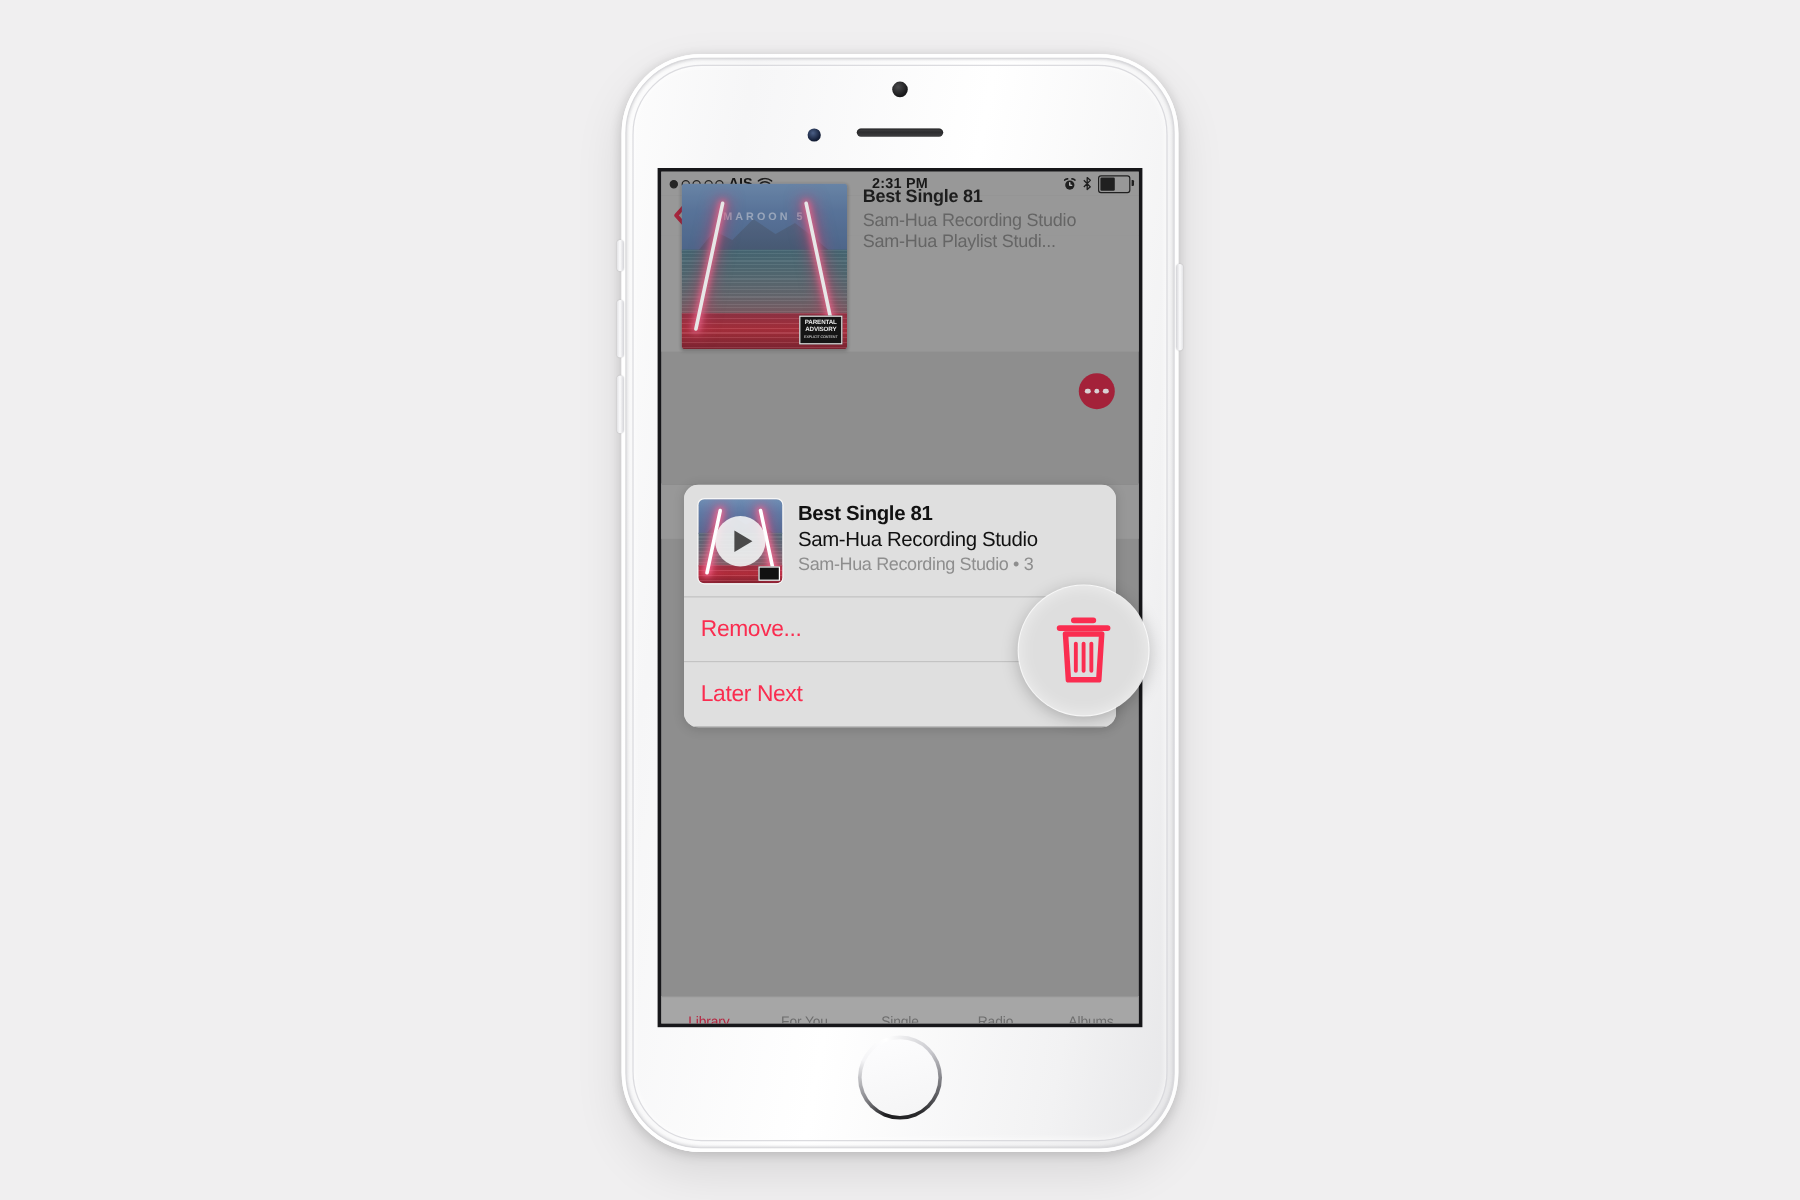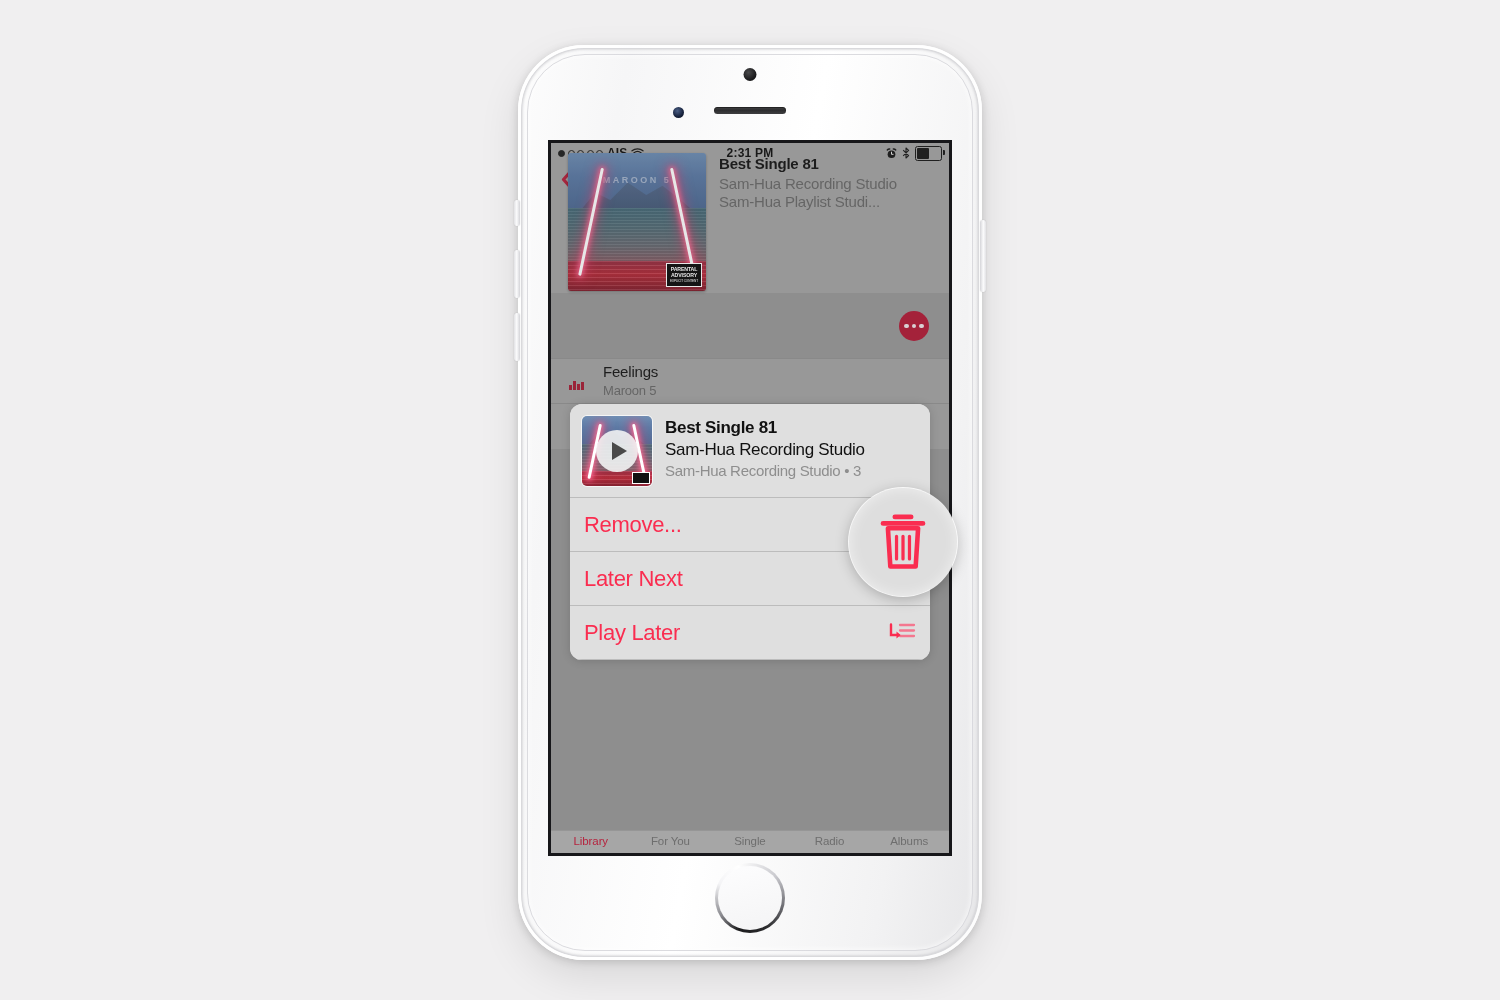--- a/index.html
+++ b/index.html
@@ -160,33 +160,33 @@
   #play-tri{width:0;height:0;border-left:15px solid #4a4a4a;border-top:9.5px solid transparent;
     border-bottom:9.5px solid transparent;margin-left:4px;}
   #sheet-meta{min-width:0;padding-top:2px;}
   #sheet-title{color:#111;font-size:17px;font-weight:700;letter-spacing:-.3px;}
   #sheet-artist{color:#111;font-size:17px;letter-spacing:-.3px;margin-top:2px;}
   #sheet-sub{color:#8e8e8e;font-size:15px;letter-spacing:-.3px;margin-top:2px;
     white-space:nowrap;overflow:hidden;}
 
   .sheet-row{position:relative;height:53px;display:flex;align-items:center;
     padding:0 14px;background:#dfdfdf;border-bottom:1px solid #bcbcbc;cursor:pointer;}
-  .sheet-row .label{color:#fa2d50;font-size:22px;letter-spacing:-.3px;}
+  .sheet-row .label{color:#fa2d50;font-size:19px;letter-spacing:-.3px;}
   .sheet-row .row-icon{position:absolute;right:14px;top:50%;transform:translateY(-50%);}
 
   #sheet-lovebar{display:flex;height:53px;background:#dfdfdf;}
   .love-cell{flex:1;display:flex;align-items:center;justify-content:center;gap:9px;cursor:pointer;}
   .love-cell + .love-cell{border-left:1px solid #bcbcbc;}
   .love-cell .label{color:#fa2d50;font-size:19px;letter-spacing:-.3px;}
 
   
   #tabbar{position:absolute;left:0;bottom:0;width:100%;height:22px;background:#a6a6a6;
     display:flex;border-top:1px solid #969696;}
   .tab{flex:1;display:flex;align-items:flex-start;justify-content:center;
-    font-size:11.5px;color:#6e6e6e;cursor:pointer;padding-top:4px;letter-spacing:-.1px;}
+    font-size:11.5px;color:#6e6e6e;cursor:pointer;padding-top:15px;letter-spacing:-.1px;}
   .tab.active{color:#b5243f;}
 
   
   #lens{position:absolute;left:849px;top:488px;width:108px;height:108px;border-radius:50%;
     background:#dedede;
     box-shadow:0 0 0 1px rgba(255,255,255,.85),0 3px 14px rgba(0,0,0,.25),
                inset 0 0 14px rgba(255,255,255,.55);
     display:flex;align-items:center;justify-content:center;}
 </style>
 </head>
@@ -274,30 +274,20 @@
       <div id="album-artist">Sam-Hua Recording Studio</div>
       <div id="album-label">Sam-Hua Playlist Studi...</div>
     </div>
 
     <div id="more-btn">
       <span class="more-dot"></span>
         <span class="more-dot"></span>
         <span class="more-dot"></span>
     </div>
 
-    <div id="track-row">
-      <span id="nowplaying-bars">
-        <span class="np-bar" style="height:5px"></span>
-        <span class="np-bar" style="height:9px"></span>
-        <span class="np-bar" style="height:6px"></span>
-        <span class="np-bar" style="height:8px"></span>
-      </span>
-      <span id="track-name">Feelings</span>
-      <span id="track-artist">Maroon 5</span>
-    </div>
     <div id="track-row-2"></div>
 
     <div id="dimmer"></div>
 
     <div id="sheet">
 
       <div id="sheet-head">
         <div id="sheet-thumb">
           <div class="cover">
             <div class="cover-sky"></div>
@@ -340,30 +330,20 @@
         <span class="label">Later Next</span>
         <span class="row-icon">
           <svg width="28" height="20" viewBox="0 0 28 20">
             <path d="M12 4 h14 M12 9.5 h14 M12 15 h14" stroke="#f4778f" stroke-width="2.3" fill="none" stroke-linecap="round"></path>
             <path d="M3 16 V5.5 h7.5" stroke="#fa2d50" stroke-width="2.4" fill="none" stroke-linecap="round"></path>
             <path d="M8.5 2.2 L12.6 5.6 L8.5 9" fill="#fa2d50"></path>
           </svg>
         </span>
       </div>
 
-      <div class="sheet-row">
-        <span class="label">Play Later</span>
-        <span class="row-icon">
-          <svg width="28" height="20" viewBox="0 0 28 20">
-            <path d="M12 4 h14 M12 9.5 h14 M12 15 h14" stroke="#f4778f" stroke-width="2.3" fill="none" stroke-linecap="round"></path>
-            <path d="M3 3.5 V14 h7.5" stroke="#fa2d50" stroke-width="2.4" fill="none" stroke-linecap="round"></path>
-            <path d="M8.5 10.5 L12.6 14 L8.5 17.4" fill="#fa2d50"></path>
-          </svg>
-        </span>
-      </div>
 
     </div>
 
     <div id="tabbar">
       <div class="tab active">Library</div>
       <div class="tab">For You</div>
       <div class="tab">Single</div>
       <div class="tab">Radio</div>
       <div class="tab">Albums</div>
     </div>

